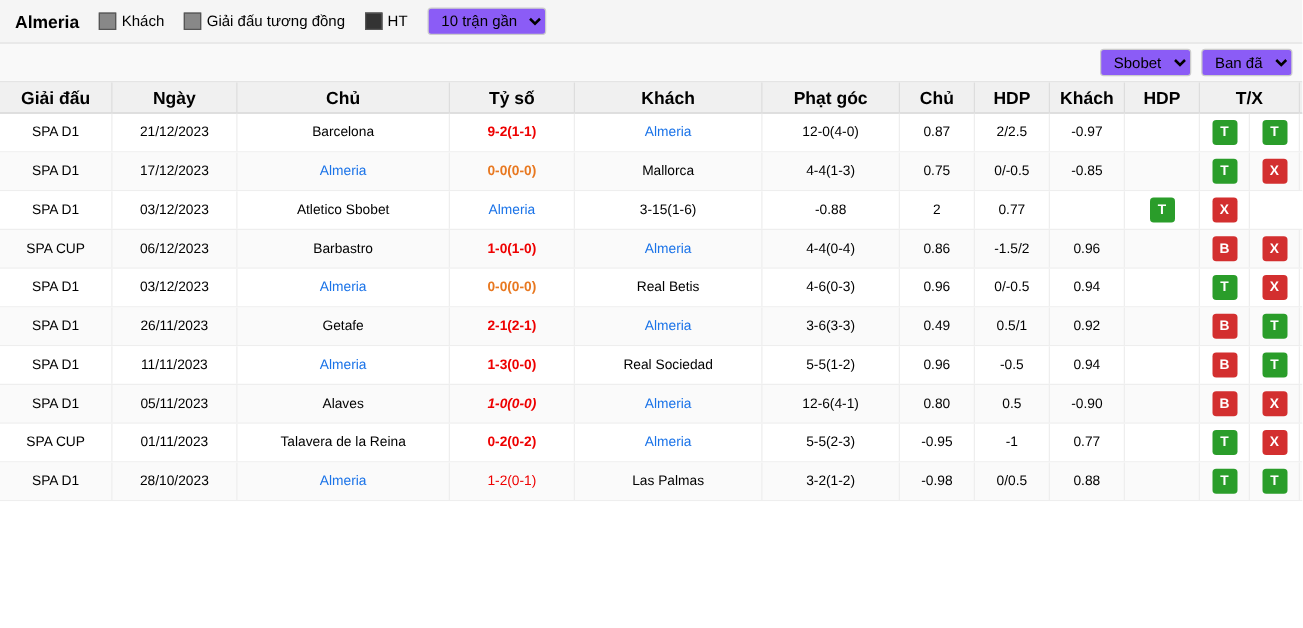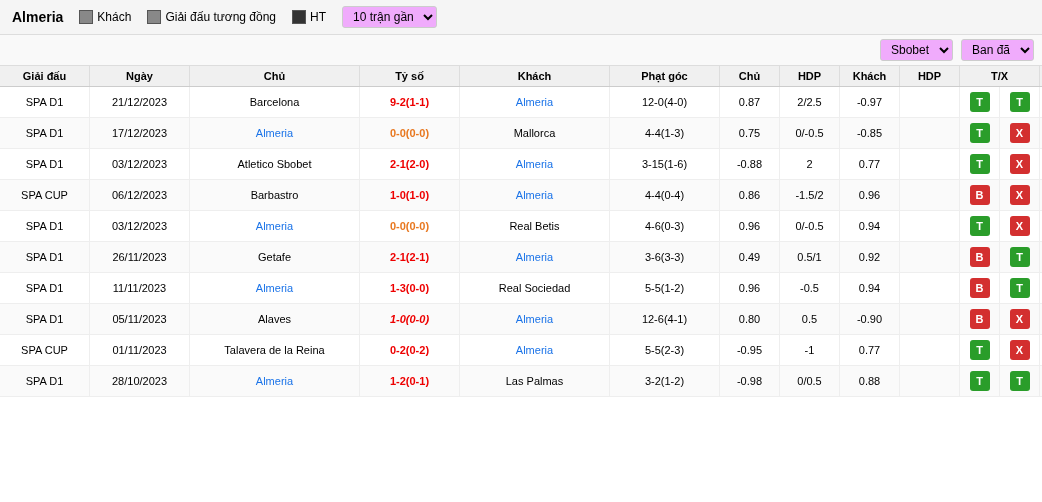--- a/index.html
+++ b/index.html
@@ -37,37 +37,37 @@
       border: 1px solid #555;
     }
 
     .legend-box.khach { background: #888; }
     .legend-box.giai { background: #888; }
     .legend-box.ht { background: #333; }
 
     .dropdown {
       border: 1px solid #ccc;
       padding: 2px 6px;
-      background: #f0abfc;
+      background: #8b5cf6;
       cursor: pointer;
       border-radius: 3px;
       font-size: 12px;
     }
 
     .col-headers {
       display: grid;
       grid-template-columns: 90px 100px 170px 100px 150px 110px 60px 60px 60px 60px 40px 40px;
       background: #f0f0f0;
       border-bottom: 1px solid #ccc;
     }
 
     .col-headers .ch {
       padding: 4px 6px;
       font-weight: bold;
-      font-size: 11px;
+      font-size: 14px;
       text-align: center;
       border-right: 1px solid #ddd;
     }
 
     .data-row {
       display: grid;
       grid-template-columns: 90px 100px 170px 100px 150px 110px 60px 60px 60px 60px 40px 40px;
       border-bottom: 1px solid #eee;
     }
 
@@ -177,21 +177,20 @@
       <div class="badge" style="background:#2a9d2a;">T</div>
     </div>
     <div class="cell">
       <div class="badge" style="background:#d32f2f;">X</div>
     </div>
   </div>
       <div class="data-row">
     <div class="cell" style="font-size:11px;">SPA D1</div>
     <div class="cell">03/12/2023</div>
     <div class="cell" style="color:#000; cursor:default">Atletico Sbobet</div>
-    <div class="cell" style="color:#e00; font-weight:bold;">2-1(2-0)</div>
     <div class="cell" style="color:#1a73e8; cursor:pointer">Almeria</div>
     <div class="cell">3-15(1-6)</div>
     <div class="cell">-0.88</div>
     <div class="cell">2</div>
     <div class="cell">0.77</div>
     <div class="cell"></div>
     <div class="cell">
       <div class="badge" style="background:#2a9d2a;">T</div>
     </div>
     <div class="cell">
@@ -303,21 +302,21 @@
       <div class="badge" style="background:#2a9d2a;">T</div>
     </div>
     <div class="cell">
       <div class="badge" style="background:#d32f2f;">X</div>
     </div>
   </div>
       <div class="data-row">
     <div class="cell" style="font-size:11px;">SPA D1</div>
     <div class="cell">28/10/2023</div>
     <div class="cell" style="color:#1a73e8; cursor:pointer">Almeria</div>
-    <div class="cell" style="color:#e00; font-weight:bold;">1-2(0-1)</div>
+    <div class="cell" style="color:#e00; font-weight:normal;">1-2(0-1)</div>
     <div class="cell" style="color:#000; cursor:default">Las Palmas</div>
     <div class="cell">3-2(1-2)</div>
     <div class="cell">-0.98</div>
     <div class="cell">0/0.5</div>
     <div class="cell">0.88</div>
     <div class="cell"></div>
     <div class="cell">
       <div class="badge" style="background:#2a9d2a;">T</div>
     </div>
     <div class="cell">

